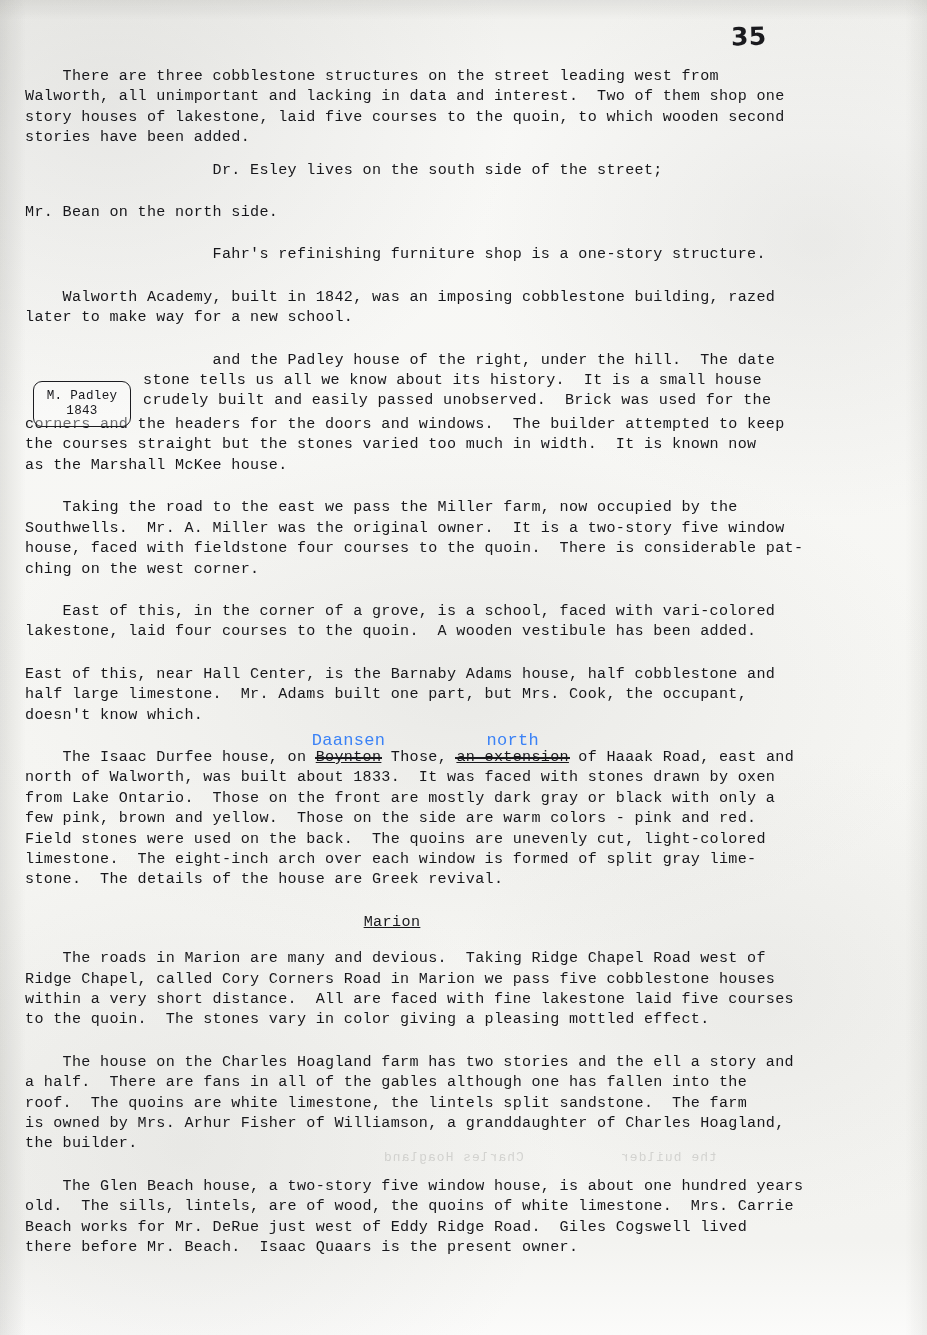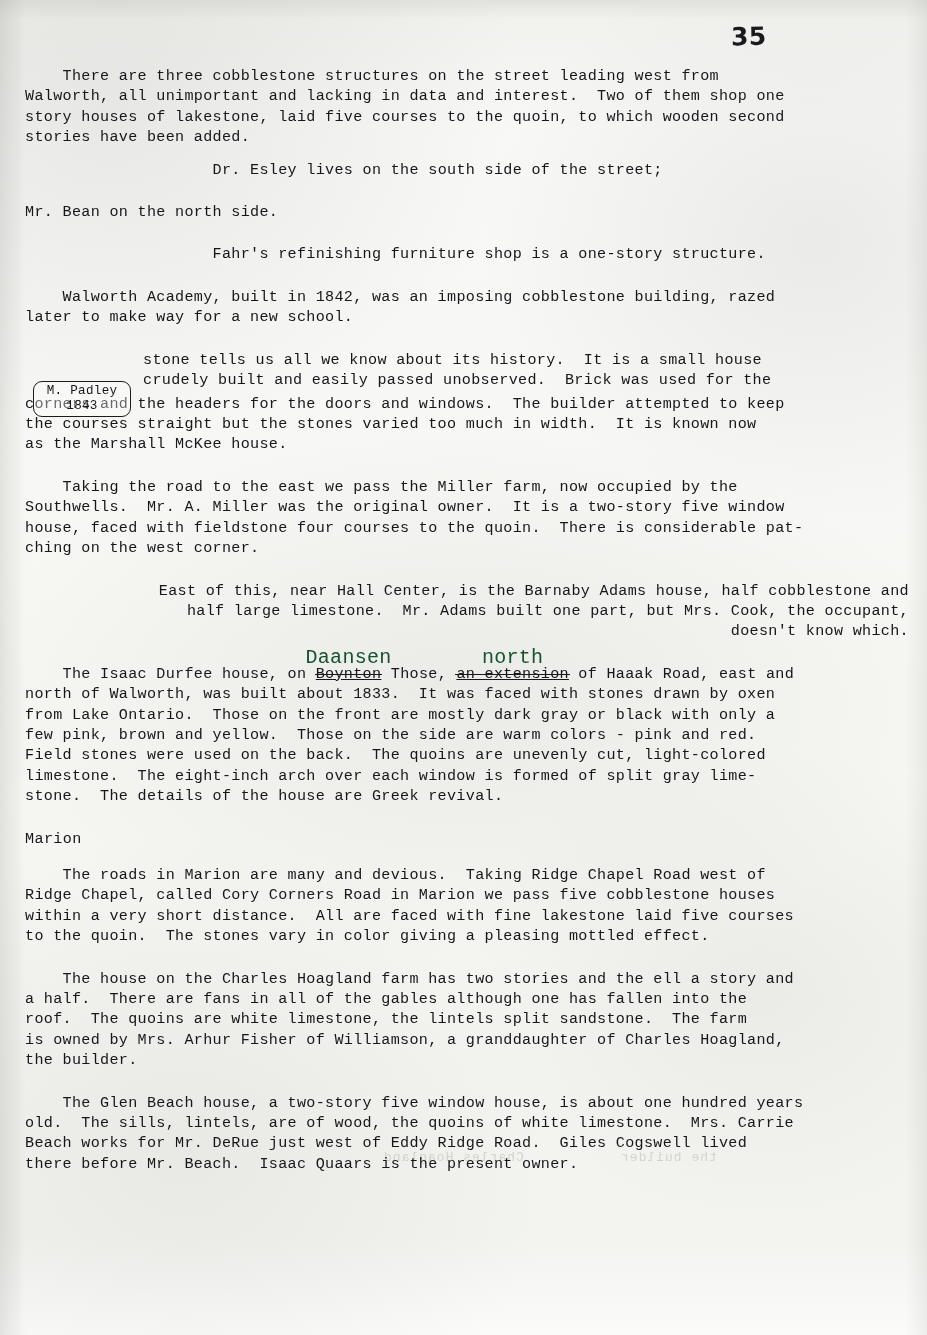--- a/index.html
+++ b/index.html
@@ -77,39 +77,41 @@
   p.para {
     margin: 0 0 12px 0;
     font-size: 15.1px;
     line-height: 20.4px;
     letter-spacing: 0.32px;
     white-space: pre-wrap;
     color: #17171b;
   }
 
   p.tight { margin-bottom: 0; }
-  p.gap-sm { margin-bottom: 6px; text-align: right; }
+  p.gap-sm { margin-bottom: 6px; }
   p.gap-lg { margin-bottom: 22px; }
 
   .heading-center {
     margin: 8px 0 16px 0;
     font-size: 15.1px;
     line-height: 20.4px;
     letter-spacing: 0.4px;
+    text-align: center;
     padding-right: 150px;
     color: #17171b;
+    text-decoration: underline;
   }
 
   
   .datestone-box {
     position: absolute;
     left: 33px;
     top: 381px;
     width: 98px;
-    height: 36px;
+    height: 46px;
     border: 1.6px solid #1c1c20;
     border-radius: 9px;
     box-sizing: border-box;
     display: flex;
     flex-direction: column;
     align-items: center;
     justify-content: center;
     background: rgba(255,255,255,0.35);
     z-index: 4;
     text-align: center;
@@ -149,24 +151,24 @@
   .ins-wrap {
     position: relative;
     white-space: pre;
   }
   .ins-above {
     position: absolute;
     left: 50%;
     transform: translateX(-50%);
     bottom: 17px;
     white-space: pre;
-    font-size: 20px;
+    font-size: 17px;
     line-height: 17px;
     letter-spacing: 0.3px;
-    color: #14532d;
+    color: #3b82f6;
   }
 
   
   .bleed {
     position: absolute;
     z-index: 2;
     color: #b9b9b6;
     font-family: "Liberation Mono", "DejaVu Sans Mono", monospace;
     font-size: 13px;
     letter-spacing: 1px;
@@ -202,36 +204,39 @@
 
       <p class="para gap-lg">Mr. Bean on the north side.</p>
 
       <p class="para gap-lg">                    Fahr's refinishing furniture shop is a one-story structure.</p>
 
       <p class="para gap-lg">    Walworth Academy, built in 1842, was an imposing cobblestone building, razed
 later to make way for a new school.</p>
 
 
       <div>
+        <p class="para tight">                    and the Padley house of the right, under the hill.  The date</p>
         <div style="overflow:hidden;">
           <span class="float-spacer"></span>
           <p class="para tight">stone tells us all we know about its history.  It is a small house
 crudely built and easily passed unobserved.  Brick was used for the
 </p>
         </div>
         <p class="para gap-lg">corners and the headers for the doors and windows.  The builder attempted to keep
 the courses straight but the stones varied too much in width.  It is known now
 as the Marshall McKee house.</p>
       </div>
 
       <p class="para gap-lg">    Taking the road to the east we pass the Miller farm, now occupied by the
 Southwells.  Mr. A. Miller was the original owner.  It is a two-story five window
 house, faced with fieldstone four courses to the quoin.  There is considerable pat-
 ching on the west corner.</p>
 
+      <p class="para gap-lg">    East of this, in the corner of a grove, is a school, faced with vari-colored
+lakestone, laid four courses to the quoin.  A wooden vestibule has been added.</p>
 
       <p class="para gap-sm">East of this, near Hall Center, is the Barnaby Adams house, half cobblestone and
 half large limestone.  Mr. Adams built one part, but Mrs. Cook, the occupant,
 doesn't know which.</p>
 
       <div>
         <p class="para tight" style="margin-top:22px;"><span>    The Isaac Durfee house, on </span><span class="ins-wrap"><span class="ins-above">Daansen</span><span class="strike">Boynton</span></span><span> Those, </span><span class="ins-wrap"><span class="ins-above">north</span><span class="strike">an extension</span></span><span> of Haaak Road, east and</span></p>
         <p class="para gap-lg">north of Walworth, was built about 1833.  It was faced with stones drawn by oxen
 from Lake Ontario.  Those on the front are mostly dark gray or black with only a
 few pink, brown and yellow.  Those on the side are warm colors - pink and red.

